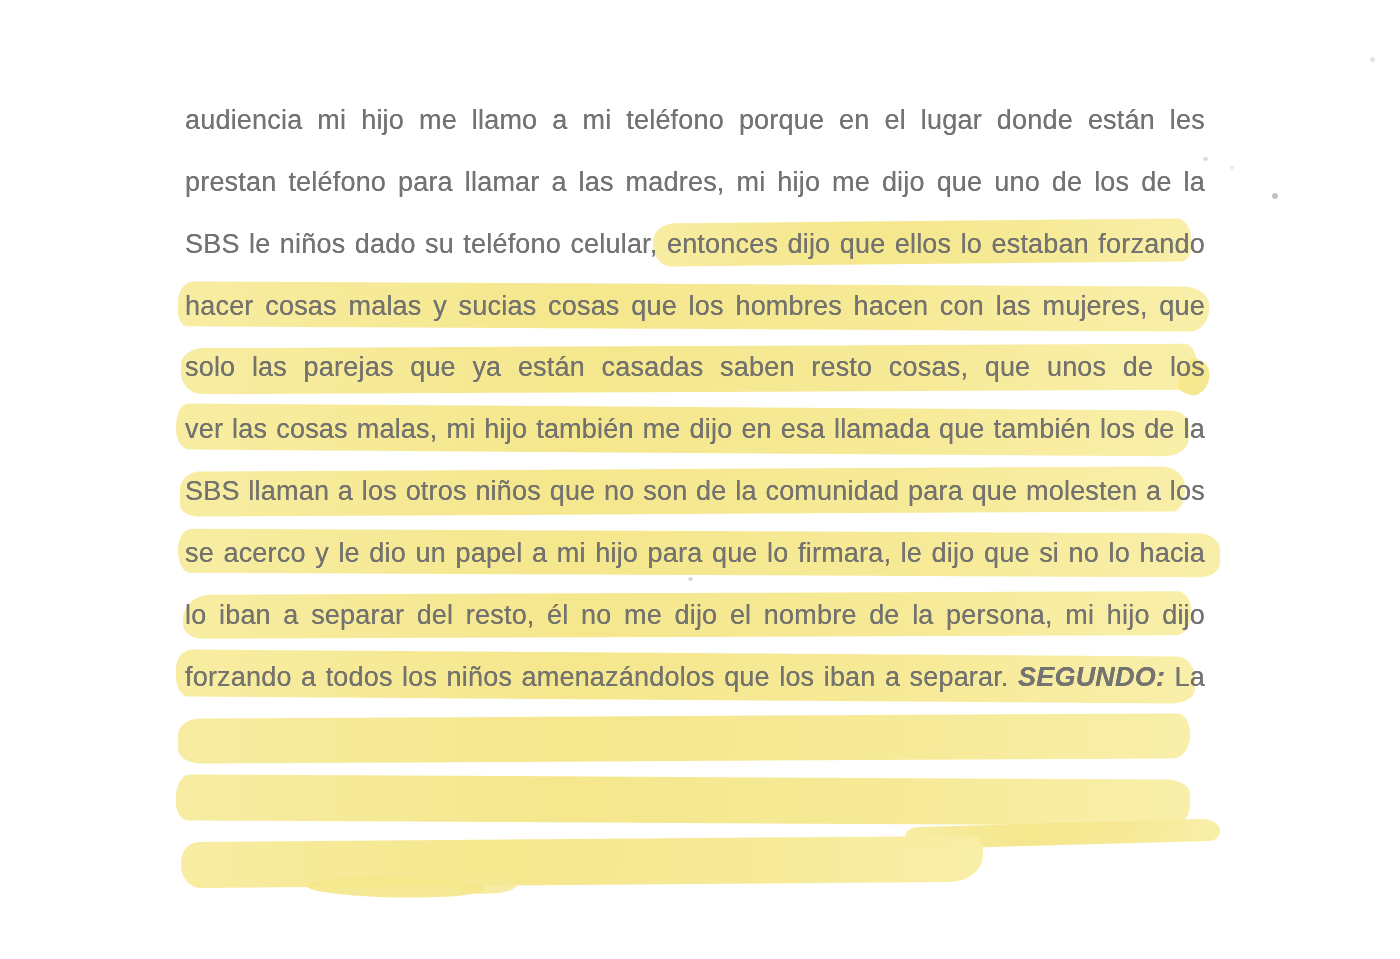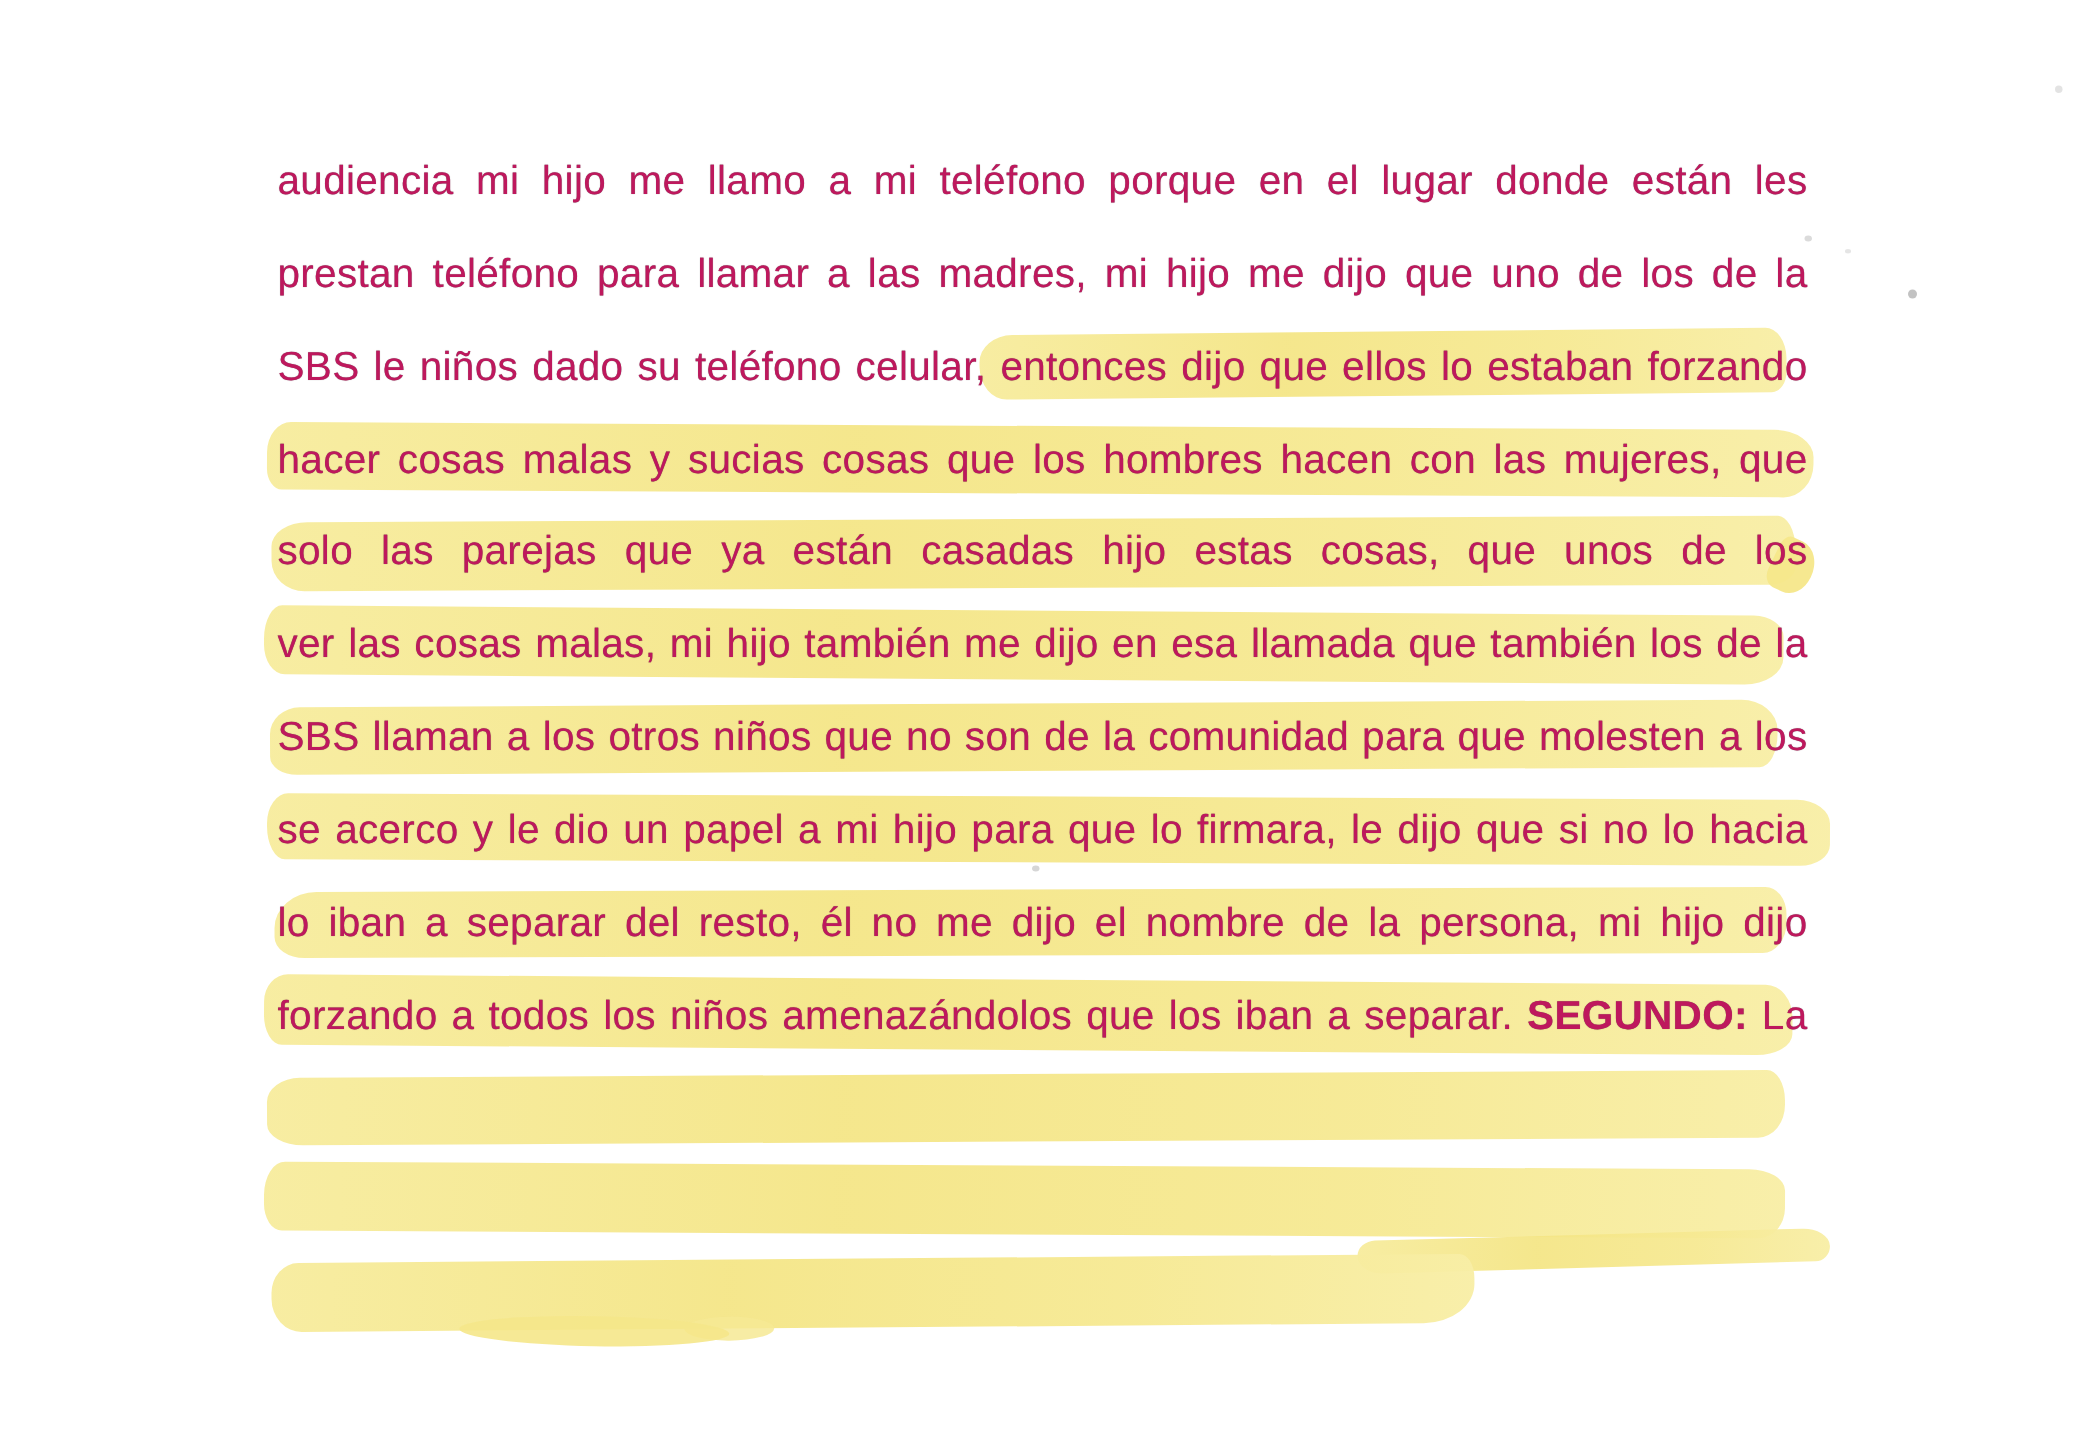--- a/index.html
+++ b/index.html
@@ -30,32 +30,32 @@
   .s12{left:176px;top:777px;width:1014px;height:46px;transform:rotate(.3deg);border-radius:14px 24px 18px 12px/22px 14px 20px 18px;}
   .s12b{left:905px;top:823px;width:315px;height:22px;transform:rotate(-1.6deg);border-radius:12px 18px 10px 16px/10px 12px 10px 12px;}
   .s13{left:181px;top:839px;width:802px;height:46px;transform:rotate(-.45deg);border-radius:18px 10px 34px 20px/20px 16px 26px 22px;}
   .s13::after{content:"";position:absolute;left:125px;bottom:-11px;width:180px;height:20px;
     background:rgba(245,231,138,.9);border-radius:50%;transform:rotate(1.5deg);}
   .s13::before{content:"";position:absolute;left:275px;bottom:-8px;width:60px;height:16px;
     background:rgba(246,233,148,.85);border-radius:50%;}
   
   .textcol{
     position:absolute;left:185px;top:90px;width:1020px;z-index:2;
-    font-size:27px;color:#be185d;
+    font-size:27px;color:#737373;
     letter-spacing:.2px;
     text-align:justify;
   }
   .line{
     height:61.85px;line-height:61.85px;
     text-align:justify;text-align-last:justify;
     white-space:normal;
     text-shadow:0 0 .5px rgba(10,10,10,.55);
   }
   .seg{display:inline;}
-  .bold{font-weight:700;}
+  .bold{font-weight:700;font-style:italic;}
   
   .speck{position:absolute;border-radius:50%;z-index:0;}
   .sp1{left:1272px;top:193px;width:6px;height:6px;background:#8f8f8f;opacity:.55;}
   .sp2{left:1203px;top:157px;width:5px;height:4px;background:#b0b0b0;opacity:.45;}
   .sp3{left:1230px;top:166px;width:4px;height:3px;background:#bfbfbf;opacity:.4;}
   .sp4{left:688px;top:577px;width:5px;height:4px;background:#a5a5a5;opacity:.45;}
   .sp5{left:1370px;top:57px;width:5px;height:5px;background:#c2c2c2;opacity:.45;}
 </style>
 </head>
 <body>
@@ -75,21 +75,21 @@
     <div class="stroke s12"></div>
     <div class="stroke s12b"></div>
     <div class="stroke s13"></div>
   </div>
 
   <div class="textcol">
     <div class="line"><span class="seg">audiencia mi hijo me llamo a mi teléfono porque en el lugar donde están les</span><span class="seg hl"></span><span class="seg bold"></span><span class="seg"></span></div>
     <div class="line"><span class="seg">prestan teléfono para llamar a las madres, mi hijo me dijo que uno de los de la</span><span class="seg hl"></span><span class="seg bold"></span><span class="seg"></span></div>
     <div class="line"><span class="seg">SBS le niños dado su teléfono celular, </span><span class="seg hl">entonces dijo que ellos lo estaban forzando</span><span class="seg bold"></span><span class="seg"></span></div>
     <div class="line"><span class="seg"></span><span class="seg hl">hacer cosas malas y sucias cosas que los hombres hacen con las mujeres, que</span><span class="seg bold"></span><span class="seg"></span></div>
-    <div class="line"><span class="seg"></span><span class="seg hl">solo las parejas que ya están casadas hijo estas cosas, que unos de los</span><span class="seg bold"></span><span class="seg"></span></div>
+    <div class="line"><span class="seg"></span><span class="seg hl">solo las parejas que ya están casadas saben resto cosas, que unos de los</span><span class="seg bold"></span><span class="seg"></span></div>
     <div class="line"><span class="seg"></span><span class="seg hl">ver las cosas malas, mi hijo también me dijo en esa llamada que también los de la</span><span class="seg bold"></span><span class="seg"></span></div>
     <div class="line"><span class="seg"></span><span class="seg hl">SBS llaman a los otros niños que no son de la comunidad para que molesten a los</span><span class="seg bold"></span><span class="seg"></span></div>
     <div class="line"><span class="seg"></span><span class="seg hl">se acerco y le dio un papel a mi hijo para que lo firmara, le dijo que si no lo hacia</span><span class="seg bold"></span><span class="seg"></span></div>
     <div class="line"><span class="seg"></span><span class="seg hl">lo iban a separar del resto, él no me dijo el nombre de la persona, mi hijo dijo</span><span class="seg bold"></span><span class="seg"></span></div>
     <div class="line"><span class="seg"></span><span class="seg hl">forzando a todos los niños amenazándolos que los iban a separar.</span><span class="seg bold"> SEGUNDO:</span><span class="seg"> La</span></div>
   </div>
 
   <div class="speck sp1"></div>
   <div class="speck sp2"></div>
   <div class="speck sp3"></div>

